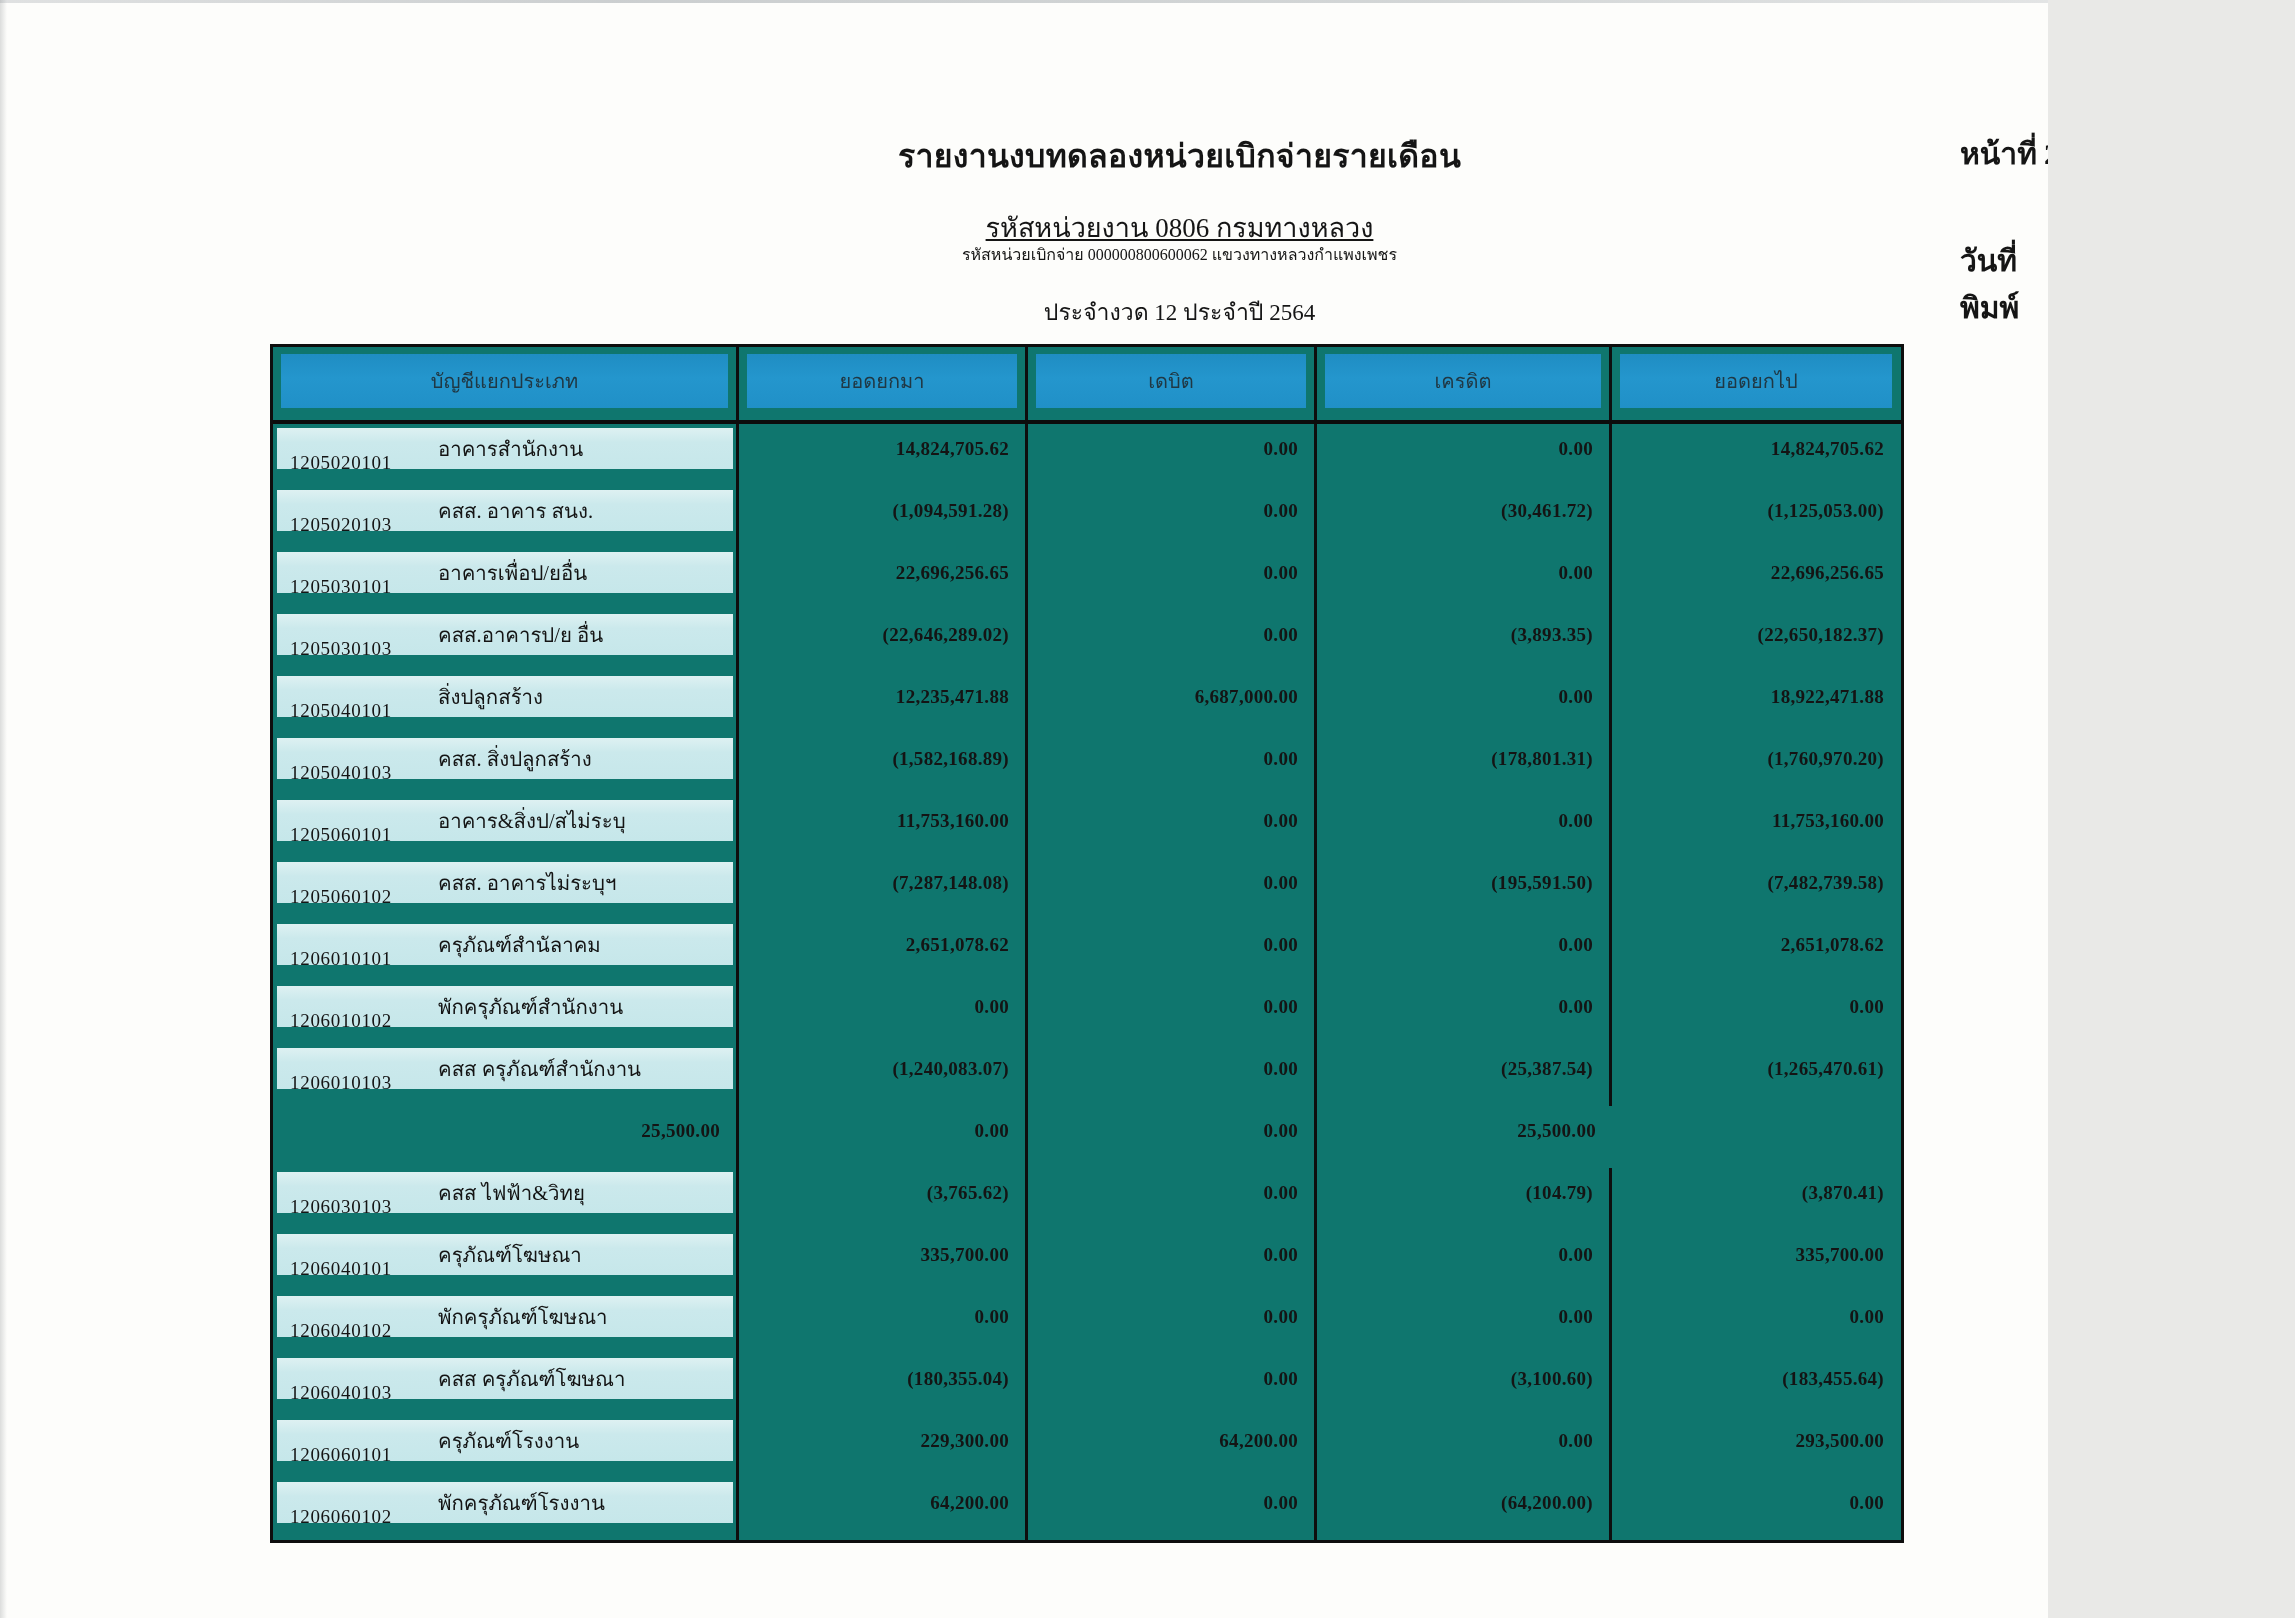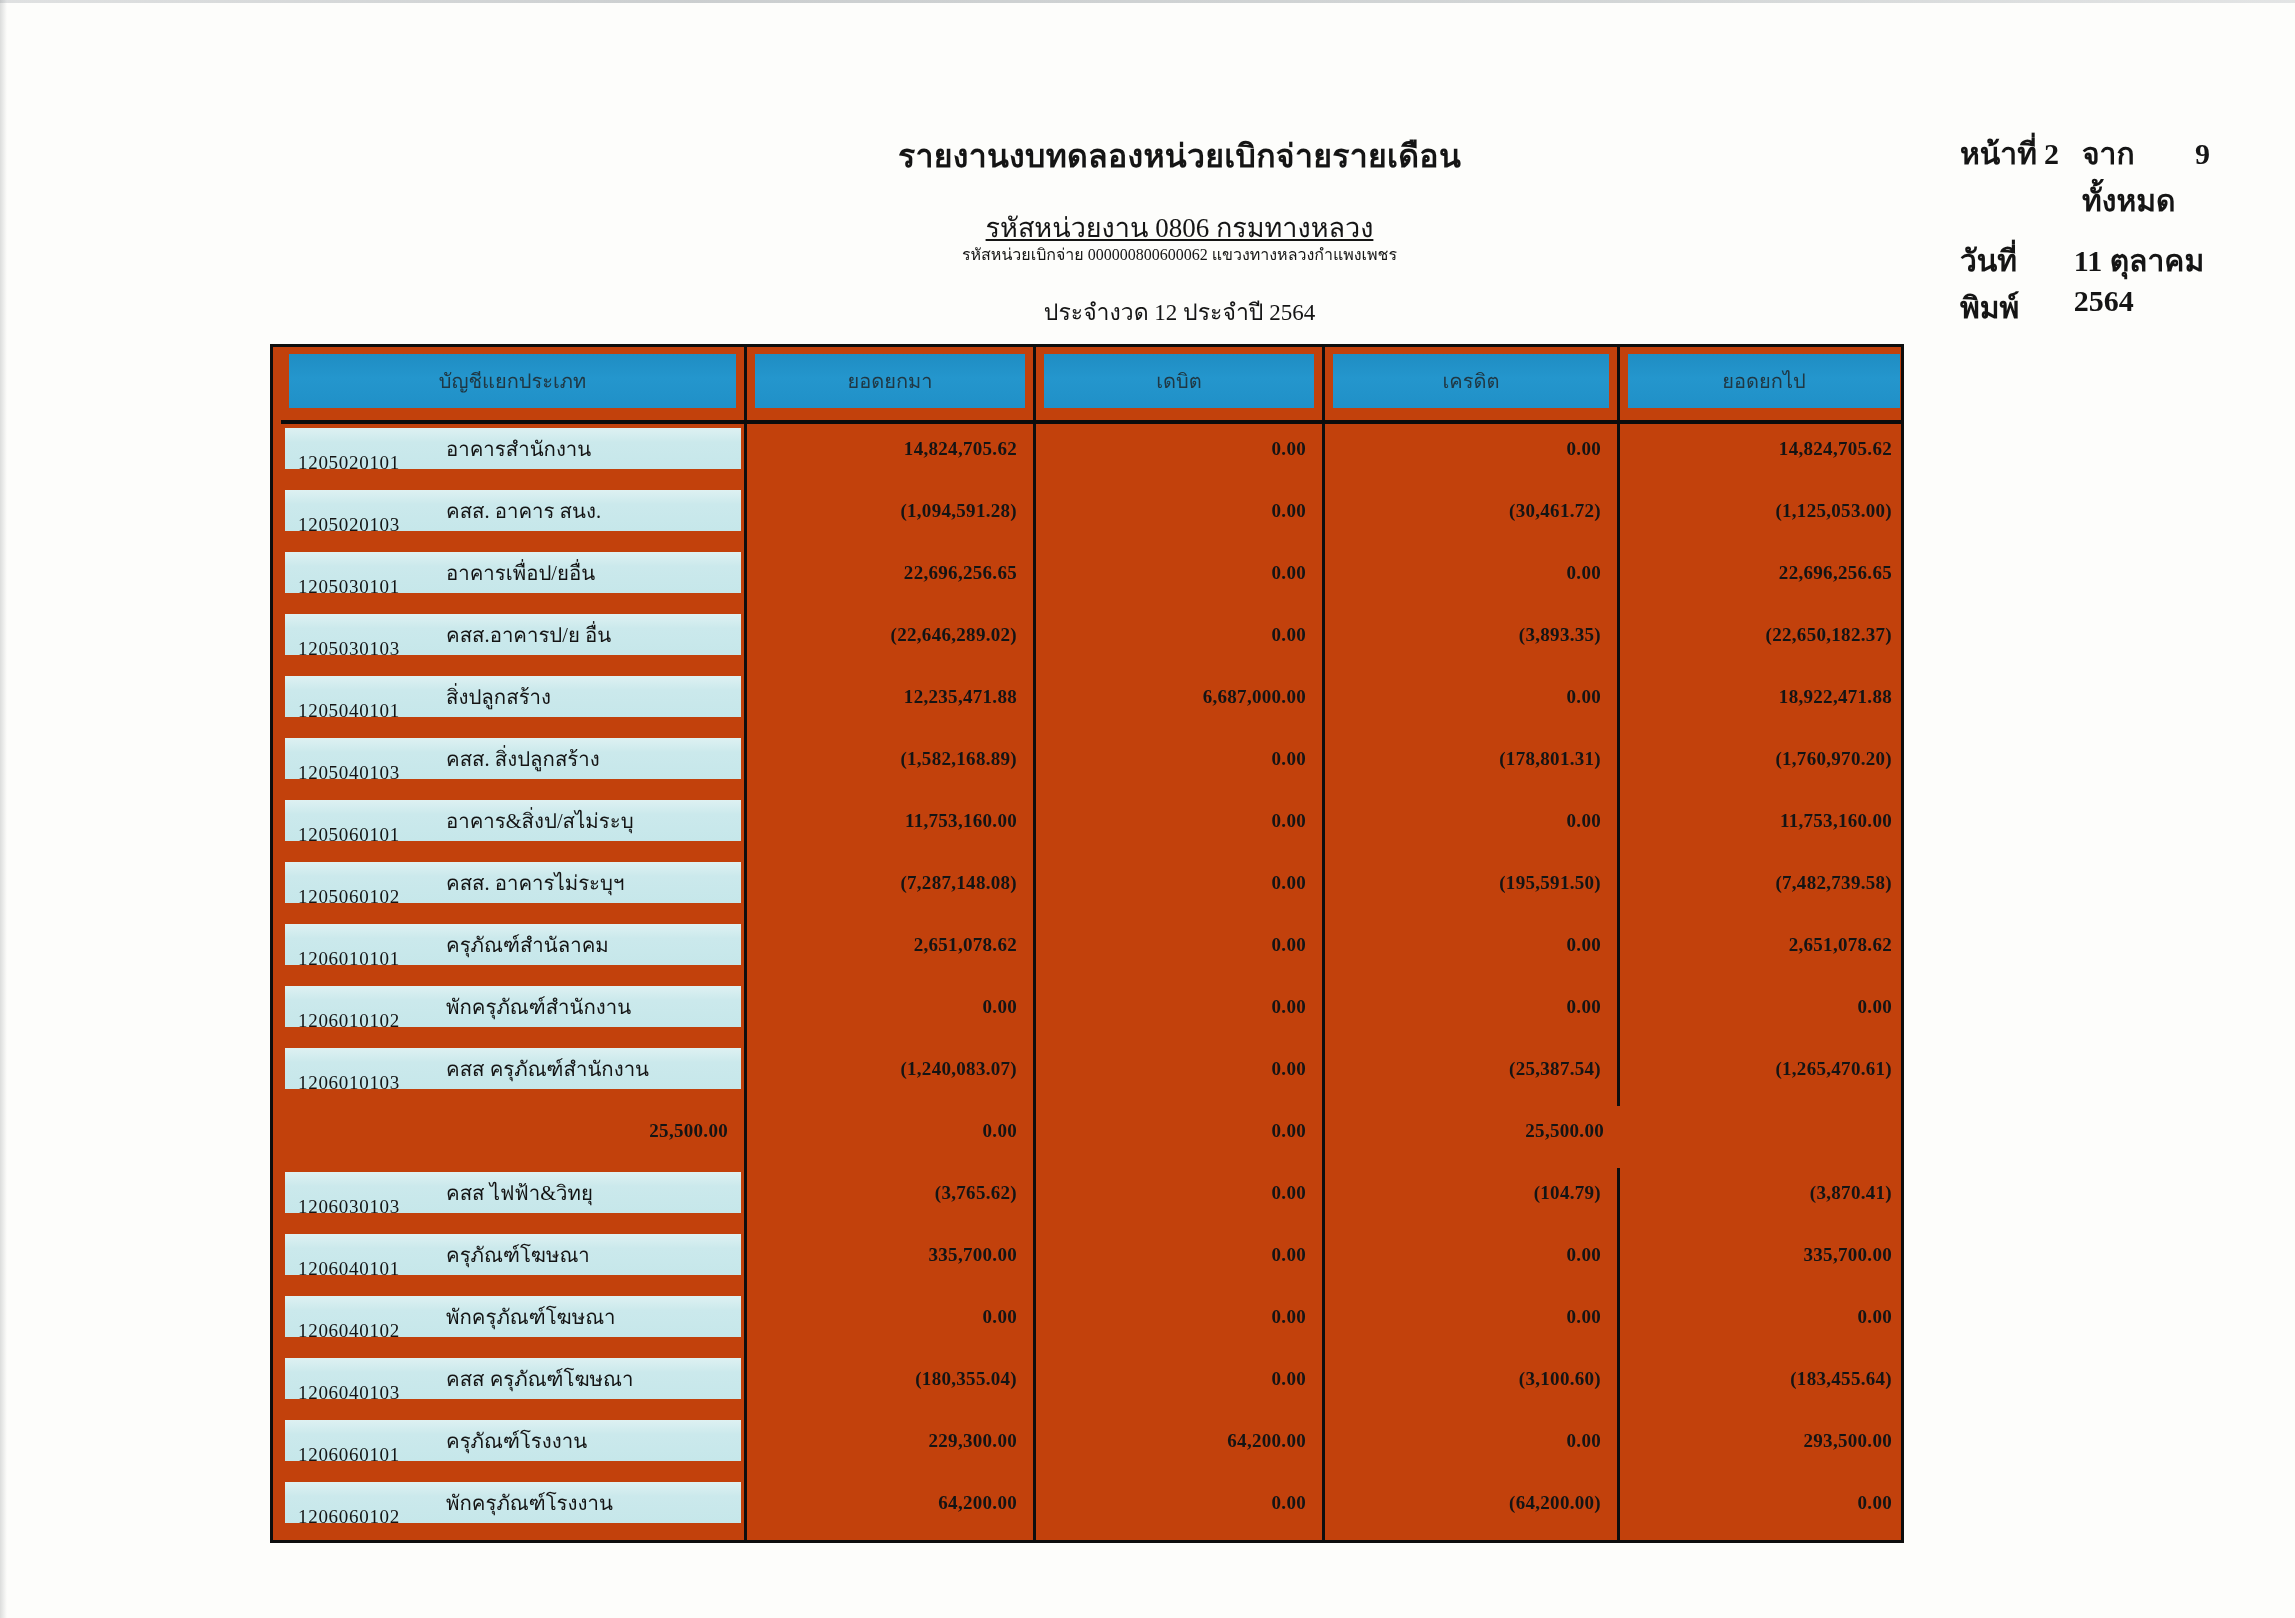--- a/index.html
+++ b/index.html
@@ -1,18 +1,18 @@
 <!DOCTYPE html>
 <html style="font-size:10.5px"><head>
 <meta charset="utf-8">
 <style>
   html,body{margin:0;padding:0;background:#e9e9e7;}
   .page{
     position:relative;
-    width:2295px;height:1619px;
+    width:2048px;height:1619px;
     background:#fdfdfb;
     overflow:hidden;
     font-family:"Liberation Serif", serif;
     color:#151515;
   }
   .scan-top-edge{
     position:absolute;top:0;left:0;width:100%;height:2.6px;
     background:linear-gradient(90deg,#d8dadb, #bfc3c5 30%, #c8cccd 70%, #dcdedf);
     opacity:.8;
   }
@@ -34,22 +34,21 @@
   .pi-row{display:flex;align-items:baseline;margin-bottom:13px;}
   .pi-l1{display:inline-block;width:84px;}
   .pi-v1{display:inline-block;width:38px;}
   .pi-l2{display:inline-block;width:113px;}
   .pi-l3{display:inline-block;width:119px;}
   
   .tbl{
     position:absolute;left:270px;top:344px;width:1634px;
     border:3.3px solid #0e0e0e;
     box-sizing:border-box;
-    background:#c2410c;
-    padding-left:8px;
+    background:#0f766e;
   }
   .thead{
     display:grid;
     grid-template-columns:466px 289px 289px 295px 288px;
     height:73px;
     border-bottom:4.6px solid #0c0c0c;
   }
   .th{
     box-sizing:border-box;
     border-right:3.3px solid #0e0e0e;

